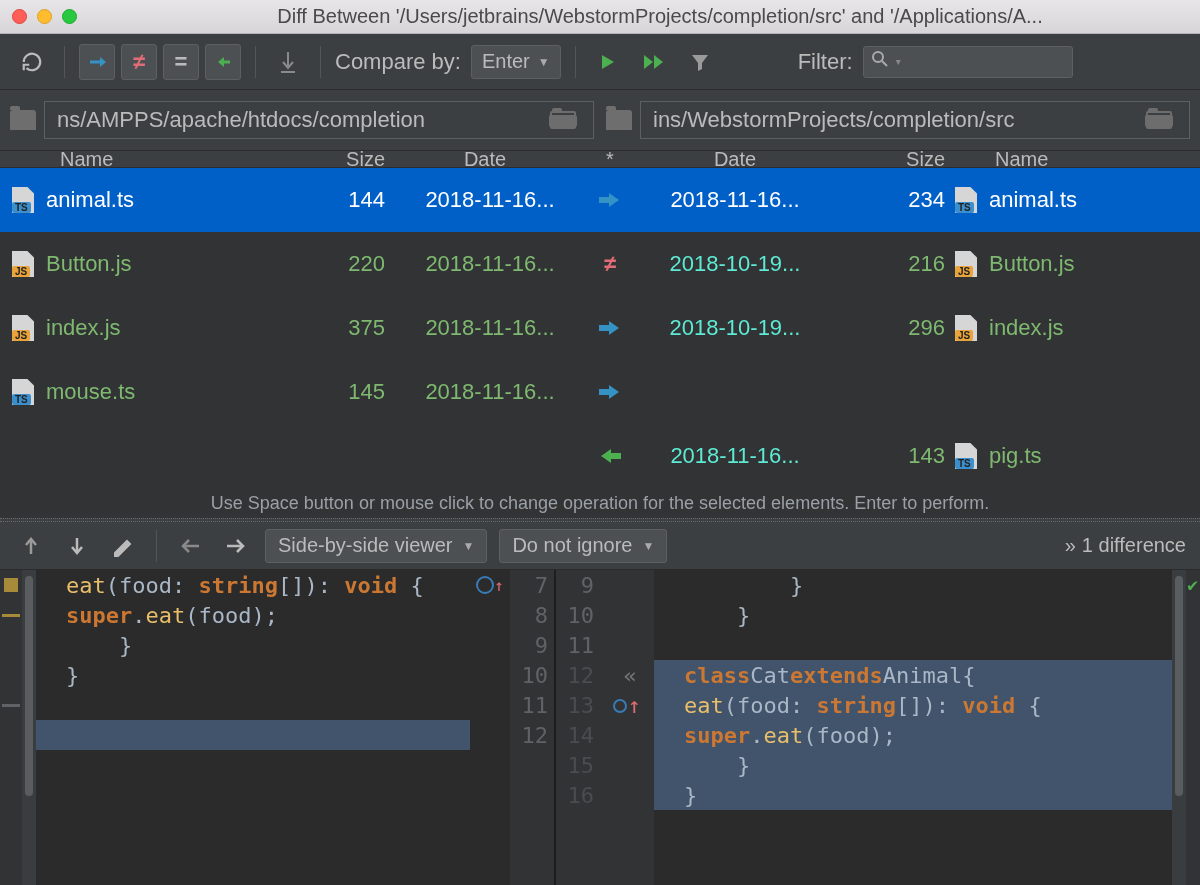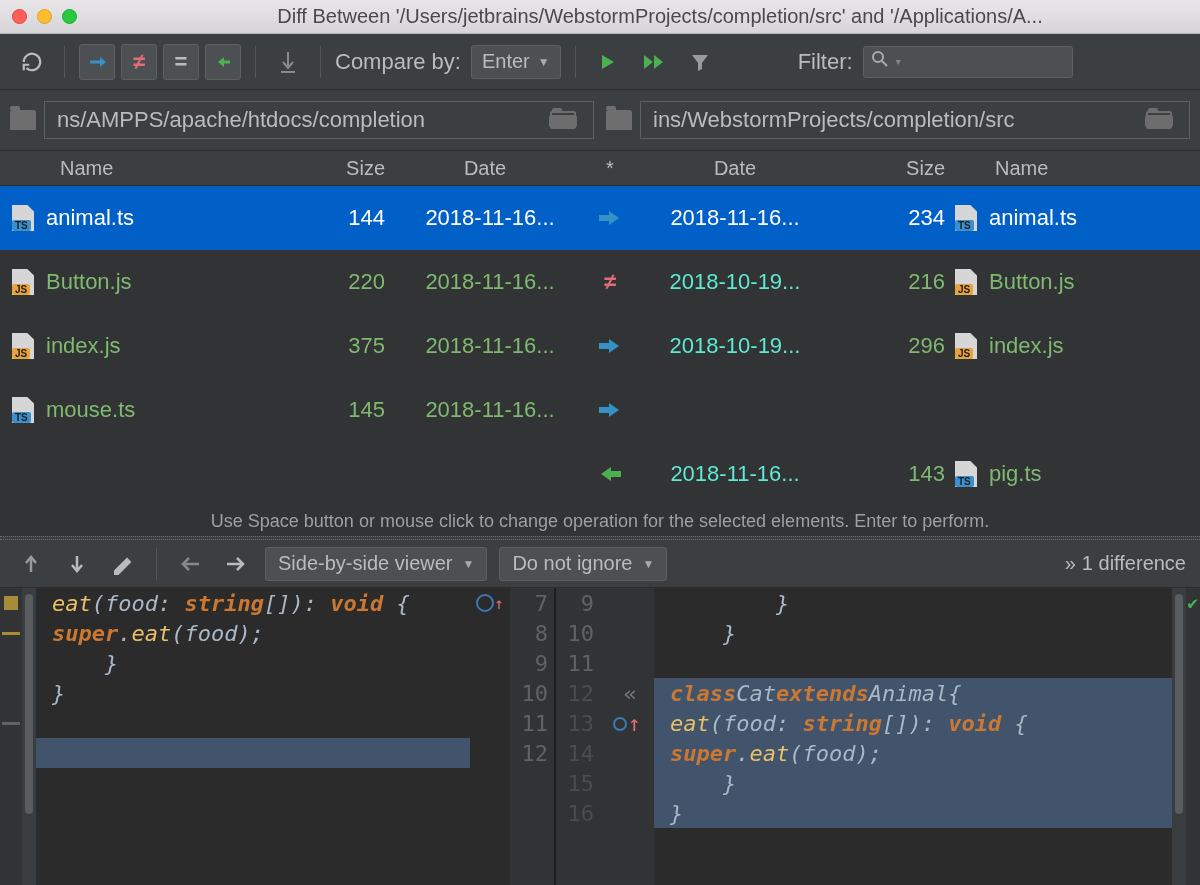--- a/index.html
+++ b/index.html
@@ -64,21 +64,21 @@
   .pathbox { flex:1; border:1px solid #5e6060; height:38px; display:flex; align-items:center; padding:0 12px; color:#bbb; font-size:22px; white-space:nowrap; overflow:hidden;}
   .dir-icon { width:26px; height:20px; background:#6e6e6e; border-radius:3px 3px 0 0; position:relative; }
   .dir-icon:before { content:""; position:absolute; top:-4px; left:0; width:10px; height:4px; background:#6e6e6e; border-radius:2px 2px 0 0;}
   .open-btn { width:36px; height:30px; display:flex; align-items:center; justify-content:center; color:#888;}
   .open-btn .folder-open{ width:26px; height:18px; border:2px solid #6d6d6d; border-radius:2px; position:relative;}
   .open-btn .folder-open:before{content:"";position:absolute;top:-5px;left:0;width:10px;height:5px;background:#6d6d6d;border-radius:2px 2px 0 0;}
   .open-btn .folder-open:after{content:"";position:absolute;top:2px;left:-3px;right:-3px;bottom:0;background:#6d6d6d;border-radius:2px;}
 
   
   .tablewrap { background:#313335; }
-  .thead { display:flex; height:36px; background:#3c3f41; border-top:1px solid #2b2b2b; border-bottom:1px solid #2b2b2b; color:#bbb; font-size:20px;}
+  .thead { display:flex; height:18px; background:#3c3f41; border-top:1px solid #2b2b2b; border-bottom:1px solid #2b2b2b; color:#bbb; font-size:20px;}
   .col-name-l { width:295px; padding-left:60px; display:flex; align-items:center; }
   .col-size-l { width:90px; display:flex; align-items:center; justify-content:flex-end;}
   .col-date-l { width:200px; display:flex; align-items:center; justify-content:center;}
   .col-op { width:50px; display:flex; align-items:center; justify-content:center;}
   .col-date-r { width:200px; display:flex; align-items:center; justify-content:center;}
   .col-size-r { width:110px; display:flex; align-items:center; justify-content:flex-end;}
   .col-name-r { flex:1; padding-left:50px; display:flex; align-items:center;}
   .tbody .trow { display:flex; height:64px; align-items:center; font-size:22px;}
   .trow .c { display:flex; align-items:center;}
   .trow .c-name-l { width:295px; padding-left:12px; gap:12px; color:#7fb970;}
@@ -109,21 +109,21 @@
   .difftoolbar .right { margin-left:auto; display:flex; align-items:center; gap:10px; color:#bbb; font-size:20px;}
 
   
   .diff { display:flex; height:330px; font-family: "Menlo","Consolas",monospace; font-size:22px; }
   .pane { display:flex; flex:1; overflow:hidden;}
   .gutter-marks{ width:22px; background:#313335;}
   .gm{ height:30px; display:flex; align-items:center; justify-content:center;}
   .gm .sq{ width:14px; height:14px; background:#a88b3a;}
   .gm .dash{ width:18px; height:3px; background:#a88b3a;}
   .code { flex:1; background:#2b2b2b; color:#a9b7c6; position:relative;}
-  .line { height:30px; display:flex; align-items:center; padding-left:16px; white-space:pre;font-style:italic;}
+  .line { height:30px; display:flex; align-items:center; padding-left:30px; white-space:pre;}
   .linenums { width:44px; background:#313335; color:#606366; text-align:right; padding-right:6px;}
   .linenums div{height:30px; display:flex; align-items:center; justify-content:flex-end;}
   .linenums .muted{ color:#4a4d4f;}
   .center-gutter{ width:54px; background:#313335; display:flex; flex-direction:column;}
   .center-gutter .cg{ height:30px; display:flex; align-items:center; justify-content:center; color:#777;}
   .code .added { background:#41546b;align-items:center;}
   .kw{ color:#cc7832; font-weight:600;}
   .id{ color:#e8bf6a;}
   .cls{ color:#a9b7c6;}
   .right-strip{ width:14px; background:#313335; position:relative;}

